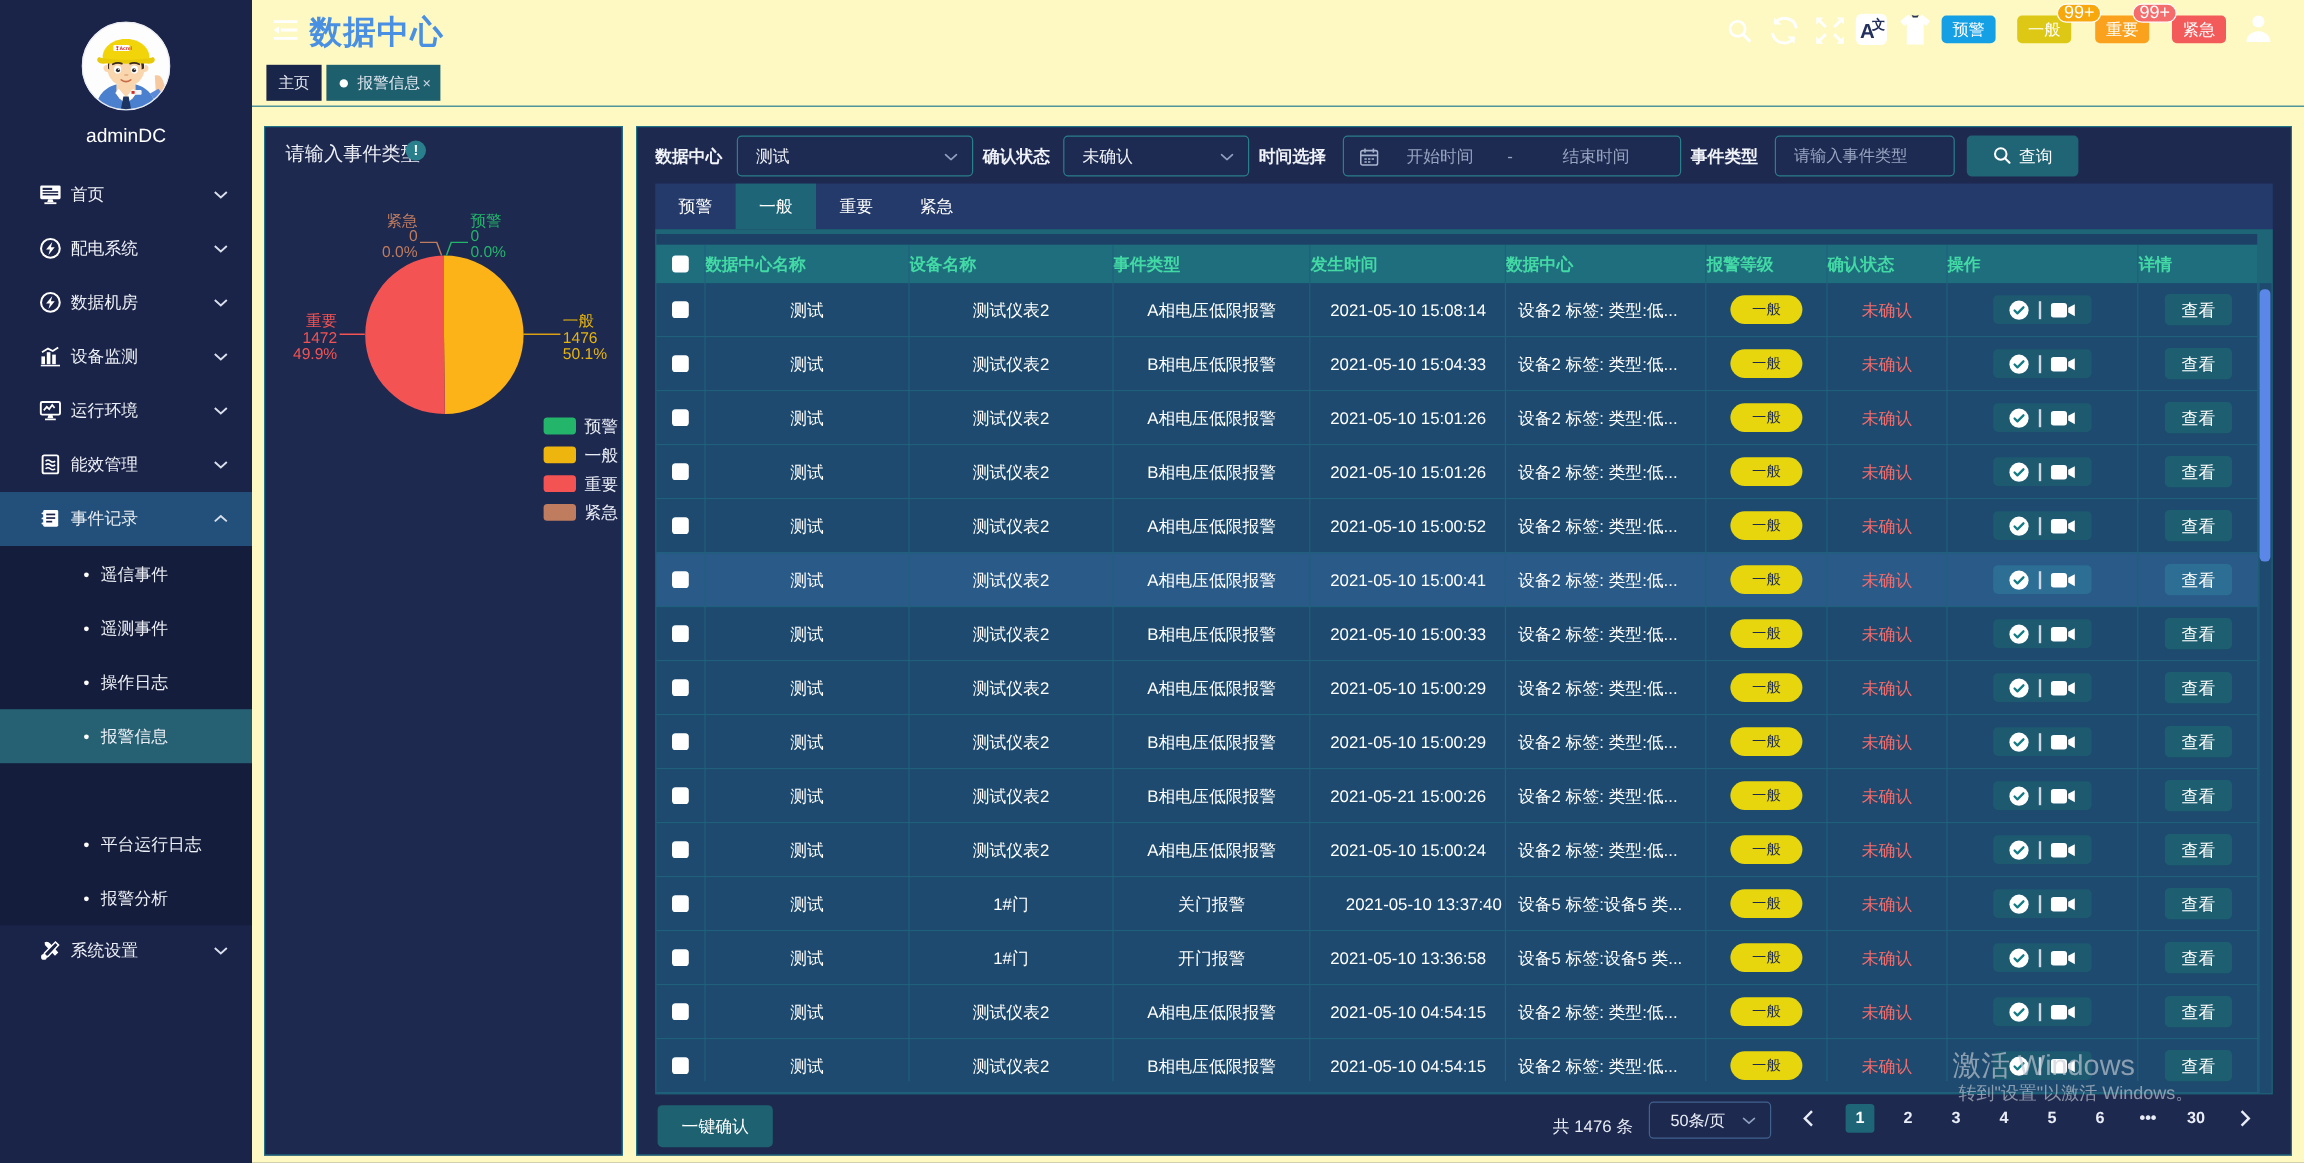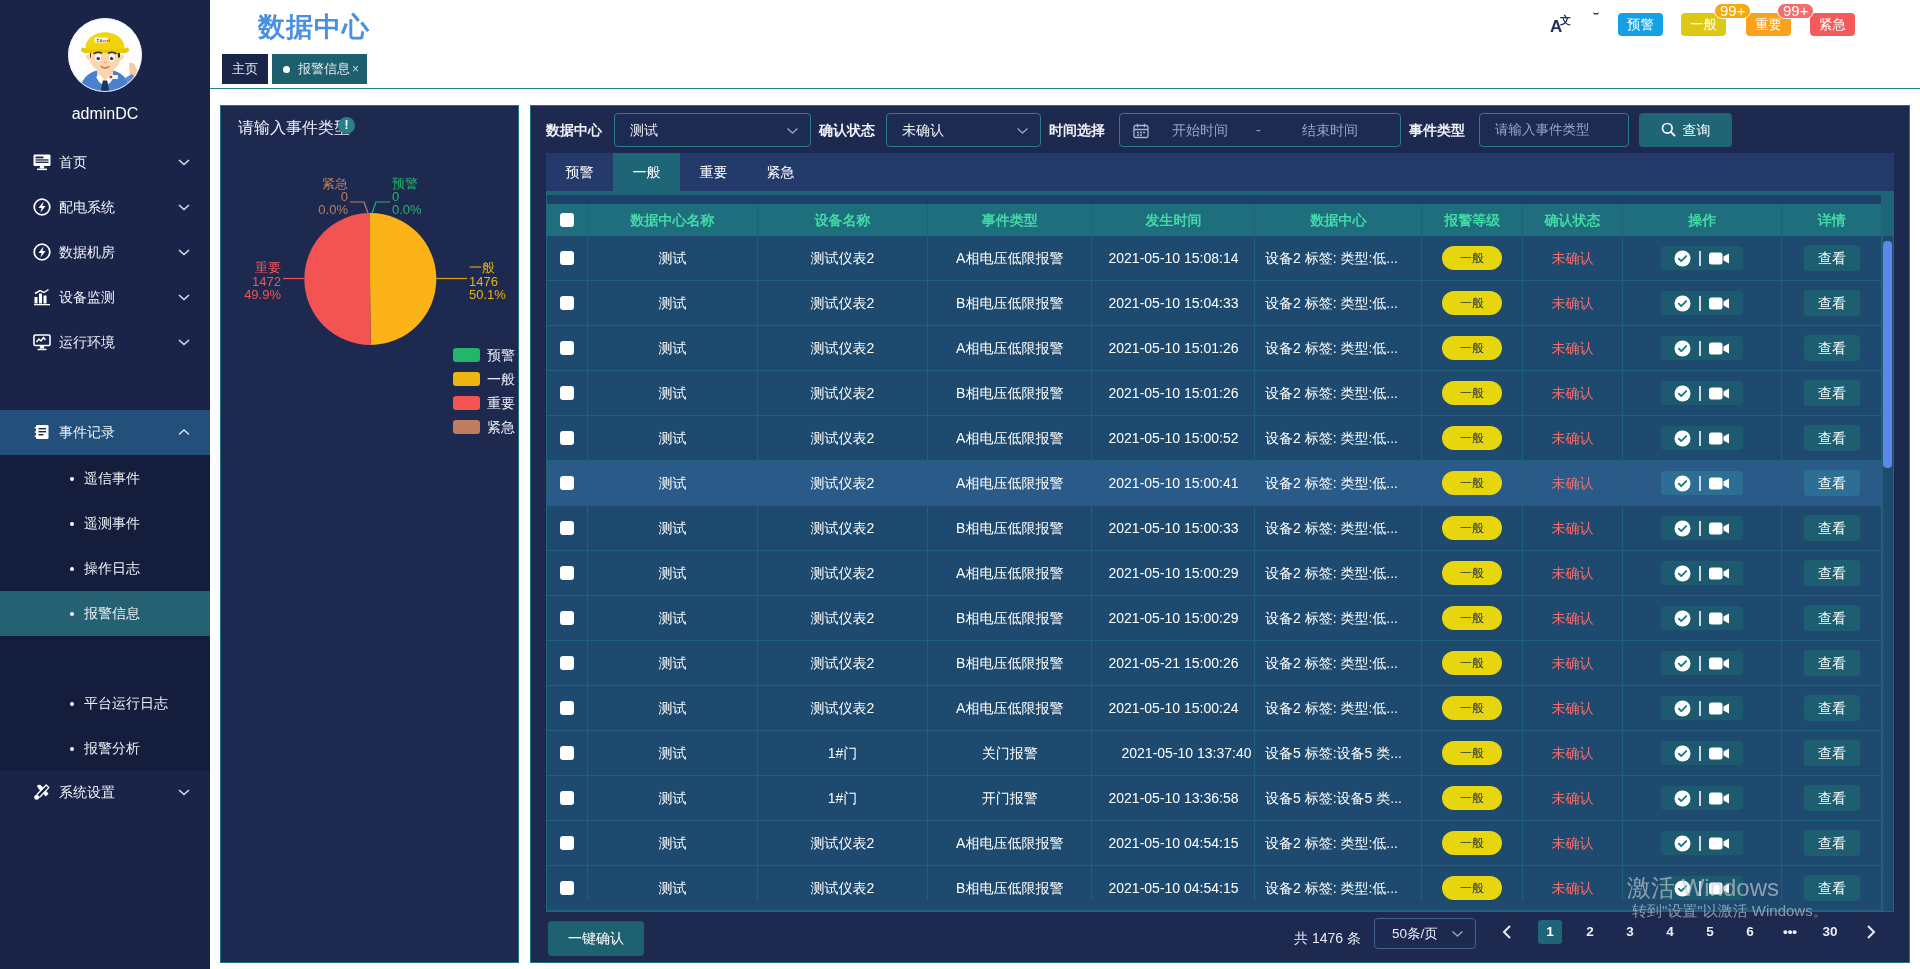--- a/index.html
+++ b/index.html
@@ -7,21 +7,21 @@
 #av{position:absolute;left:68px;top:18px}
 #uname{position:absolute;left:0;top:105px;width:210px;text-align:center;color:#fff;font-size:16px}
 .pactive{position:absolute;left:0;top:410px;width:210px;height:45px;background:#22507a}.expbg{position:absolute;left:0;top:455px;width:210px;height:316px;background:#141d3c}
 .mitem{position:absolute;left:0;width:210px;height:45px;color:#eef1f7;font-size:14px}
 .micon{position:absolute;left:32px;top:12px}
 .mtext{position:absolute;left:59px;top:0;line-height:45px}
 .mchev{position:absolute;right:20px;top:19px}
 .sitem{position:absolute;left:0;width:210px;height:45px;line-height:45px;color:#eef1f7;font-size:14px;padding-left:84px}
 .sact{background:#26607366;background:#266073}
 .sdot{position:absolute;left:70px;top:21px;width:4px;height:4px;border-radius:50%;background:#fff}
-#main{position:absolute;left:210px;top:0;width:1710px;height:969px;background:#ffffff}
+#main{position:absolute;left:210px;top:0;width:1710px;height:969px;background:#fef9c3}
 #hamb{position:absolute;left:18px;top:16px}
 #title{position:absolute;left:48px;top:9px;font-size:27px;font-weight:600;color:#4a90e2;letter-spacing:1px}
 .ti{position:absolute}
 .abtn{position:absolute;top:13px;height:23px;line-height:23px;padding:0 9px;border-radius:4px;color:#fff;font-size:13.5px;z-index:2}
 .nbadge{position:absolute;top:3px;height:16px;line-height:14px;padding:0 5px;border-radius:8px;border:1px solid #fff;color:#fff;font-size:15px;z-index:3}
 .tchip{position:absolute;top:54px;height:30px;line-height:30px;font-size:13px;color:#e6eaf2}
 #chip1{left:12px;width:46px;text-align:center;background:#1a2649}
 #chip2{left:62px;width:95px;background:#1e5f6e;padding-left:26px}
 #chipdot{position:absolute;left:11px;top:12px;width:7px;height:7px;border-radius:50%;background:#fff}
 #chipx{position:absolute;right:8px;top:0;font-size:12px;color:#cfd6e4}
@@ -35,21 +35,21 @@
 .fsel{position:absolute;top:7px;height:34px;line-height:32px;background:#1d2a52;border:1px solid #2a7f8c;border-radius:4px;color:#f0f3f8;font-size:14px;padding-left:15px}
 .fchev{position:absolute;right:12px;top:14px}
 .ph{color:#98a4c0}
 #qbtn{position:absolute;left:1108px;top:7px;width:93px;height:34px;background:#1f6575;border-radius:4px;color:#fff;font-size:14px;text-align:center;line-height:34px}
 #tabbar{position:absolute;left:15px;top:47px;width:1348px;height:38px;background:#243a6b}
 .tab{position:absolute;top:0;width:67px;height:38px;line-height:38px;text-align:center;color:#fff;font-size:14px}
 .tab.on{background:#1d6577}
 #tpane{position:absolute;left:15px;top:85px;width:1348px;height:721px;background:#1d6577}
 #band{position:absolute;left:1px;top:4px;width:1334px;height:9px;background:#1d4066}
 #thead{position:absolute;left:1px;top:13px;width:1334px;height:32px;background:#1f6e7e}
-.hcell{position:absolute;top:0;height:32px;line-height:32px;text-align:center;font-size:14px;font-weight:bold;color:#43d9a5}
+.hcell{position:absolute;top:0;height:32px;line-height:32px;font-size:14px;font-weight:bold;color:#43d9a5}
 #tbody{position:absolute;left:1px;top:0;width:1334px;height:720px}
 .trow{position:absolute;left:0;width:1334px;height:45px;background:#1d4a6e;border-bottom:1px solid #20607c}
 .trow.hl{background:#295a88}
 .cell{position:absolute;top:0;height:44px;line-height:44px;text-align:center;color:#fff;font-size:14px;white-space:nowrap;overflow:hidden}
 .cell.desc{text-align:left}
 .unack{color:#f56c6c}
 .cbx{position:absolute;top:15px;width:14px;height:14px;background:#fff;border-radius:3px}
 .pill{position:absolute;top:10px;width:60px;height:24px;line-height:24px;border-radius:12px;background:#e7d60e;color:#1d2b50;font-size:12px;text-align:center}
 .opwrap{position:absolute;top:10px}
 .opgrp{display:inline-flex;align-items:center;justify-content:center;width:82px;height:24px;background:#1d5a70;border-radius:4px;gap:8px}
@@ -158,20 +158,32 @@
       </svg>
     </div>
     <div class="mitem" style="top:320px">
       <svg class="micon" width="20" height="20" viewBox="0 0 20 20">
         <rect x="2" y="3" width="16" height="10.5" rx="1.2" fill="none" stroke="#fff" stroke-width="1.6"></rect>
         <path d="M4.5 10l2.5-3 2 2 2.5-3.5 2 2.5" stroke="#fff" stroke-width="1.4" fill="none"></path>
         <path d="M8.5 13.5h3l1 3h-5z" fill="#fff"></path>
         <rect x="5.5" y="16.8" width="9" height="1.4" fill="#fff"></rect>
       </svg>
       <span class="mtext">运行环境</span>
+      <svg class="mchev" width="12" height="7" viewBox="0 0 12 7" fill="none" stroke="#d8deeb" stroke-width="1.6">
+        <path d="M1 1l5 4.5L11 1"></path>
+      </svg>
+    </div>
+    <div class="mitem" style="top:365px">
+      <svg class="micon" width="20" height="20" viewBox="0 0 20 20">
+        <rect x="3.5" y="2.5" width="13" height="15" rx="1.4" fill="none" stroke="#fff" stroke-width="1.6"></rect>
+        <path d="M6 7.2q2-1.7 4 0t4 0" stroke="#fff" stroke-width="1.3" fill="none"></path>
+        <path d="M6 10.4q2-1.7 4 0t4 0" stroke="#fff" stroke-width="1.3" fill="none"></path>
+        <path d="M6 13.6q2-1.7 4 0t4 0" stroke="#fff" stroke-width="1.3" fill="none"></path>
+      </svg>
+      <span class="mtext">能效管理</span>
       <svg class="mchev" width="12" height="7" viewBox="0 0 12 7" fill="none" stroke="#d8deeb" stroke-width="1.6">
         <path d="M1 1l5 4.5L11 1"></path>
       </svg>
     </div>
     <div class="mitem" style="top:770px">
       <svg class="micon" width="20" height="20" viewBox="0 0 20 20">
         <path d="M5.2 3.2a4 4 0 0 1 4.6 1l6.8 7.6-2.8 2.6-7-7.4a4 4 0 0 1-1.6-3.8z" fill="#fff"></path>
         <path d="M14.2 3l2.6 2.6-8.6 9.2a2 2 0 0 1-3-2.6z" fill="#1a2348" stroke="#fff" stroke-width="1.3"></path>
         <circle cx="4.6" cy="15.4" r="2.4" fill="#fff"></circle>
       </svg>

